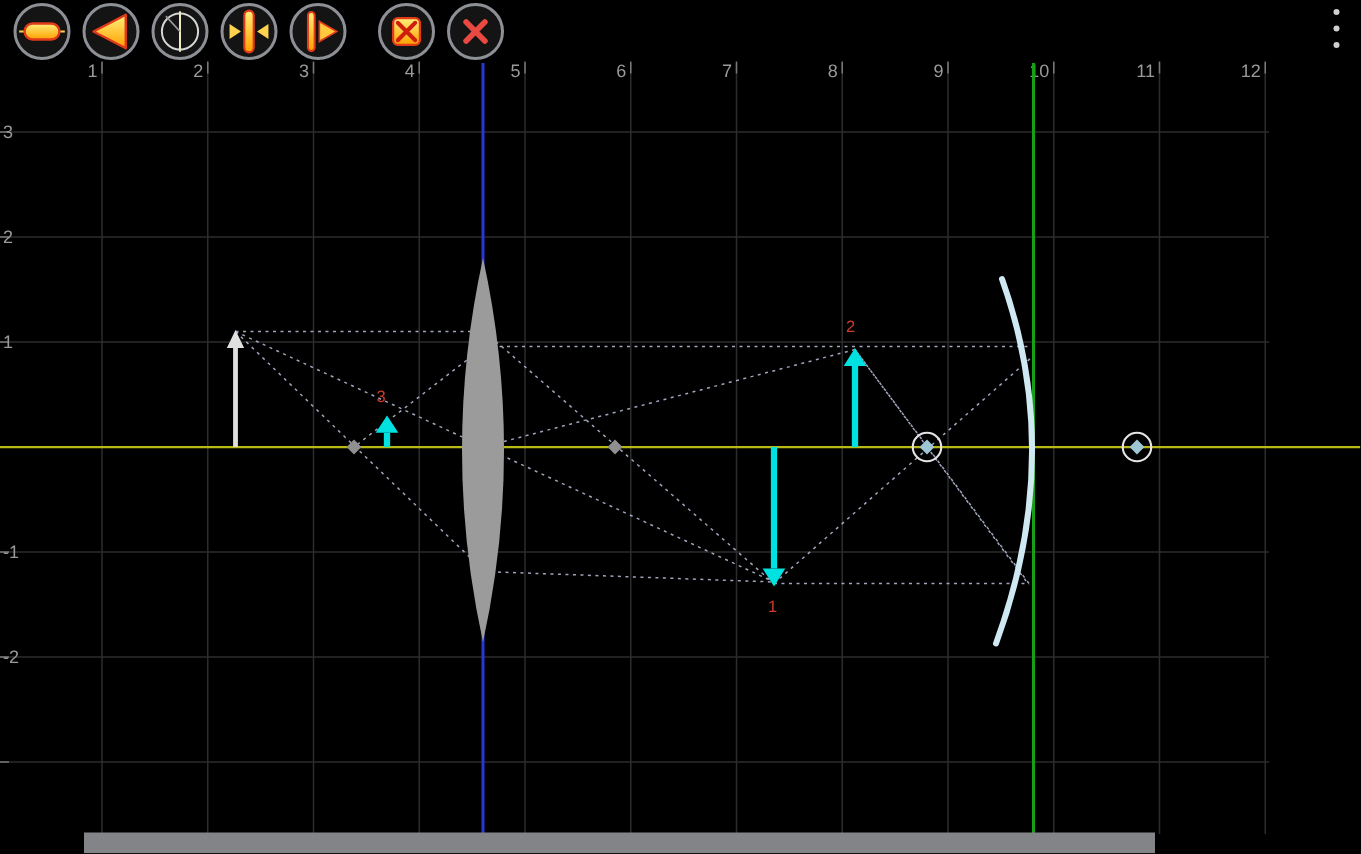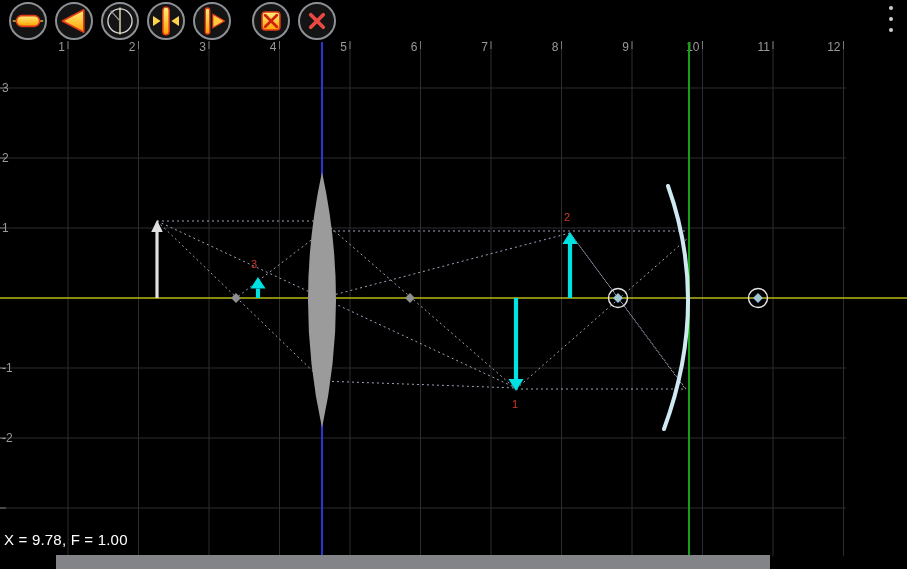--- a/index.html
+++ b/index.html
@@ -186,17 +186,16 @@
       </svg>
     </button>
   </div>
 
   <div class="kebab">
     <span class="dot"></span>
     <span class="dot"></span>
     <span class="dot"></span>
   </div>
 
-  <div class="status">X = 9.78, F = 1.00</div>
 
   <div class="navbar"></div>
 
 </div>
 
 </body></html>

